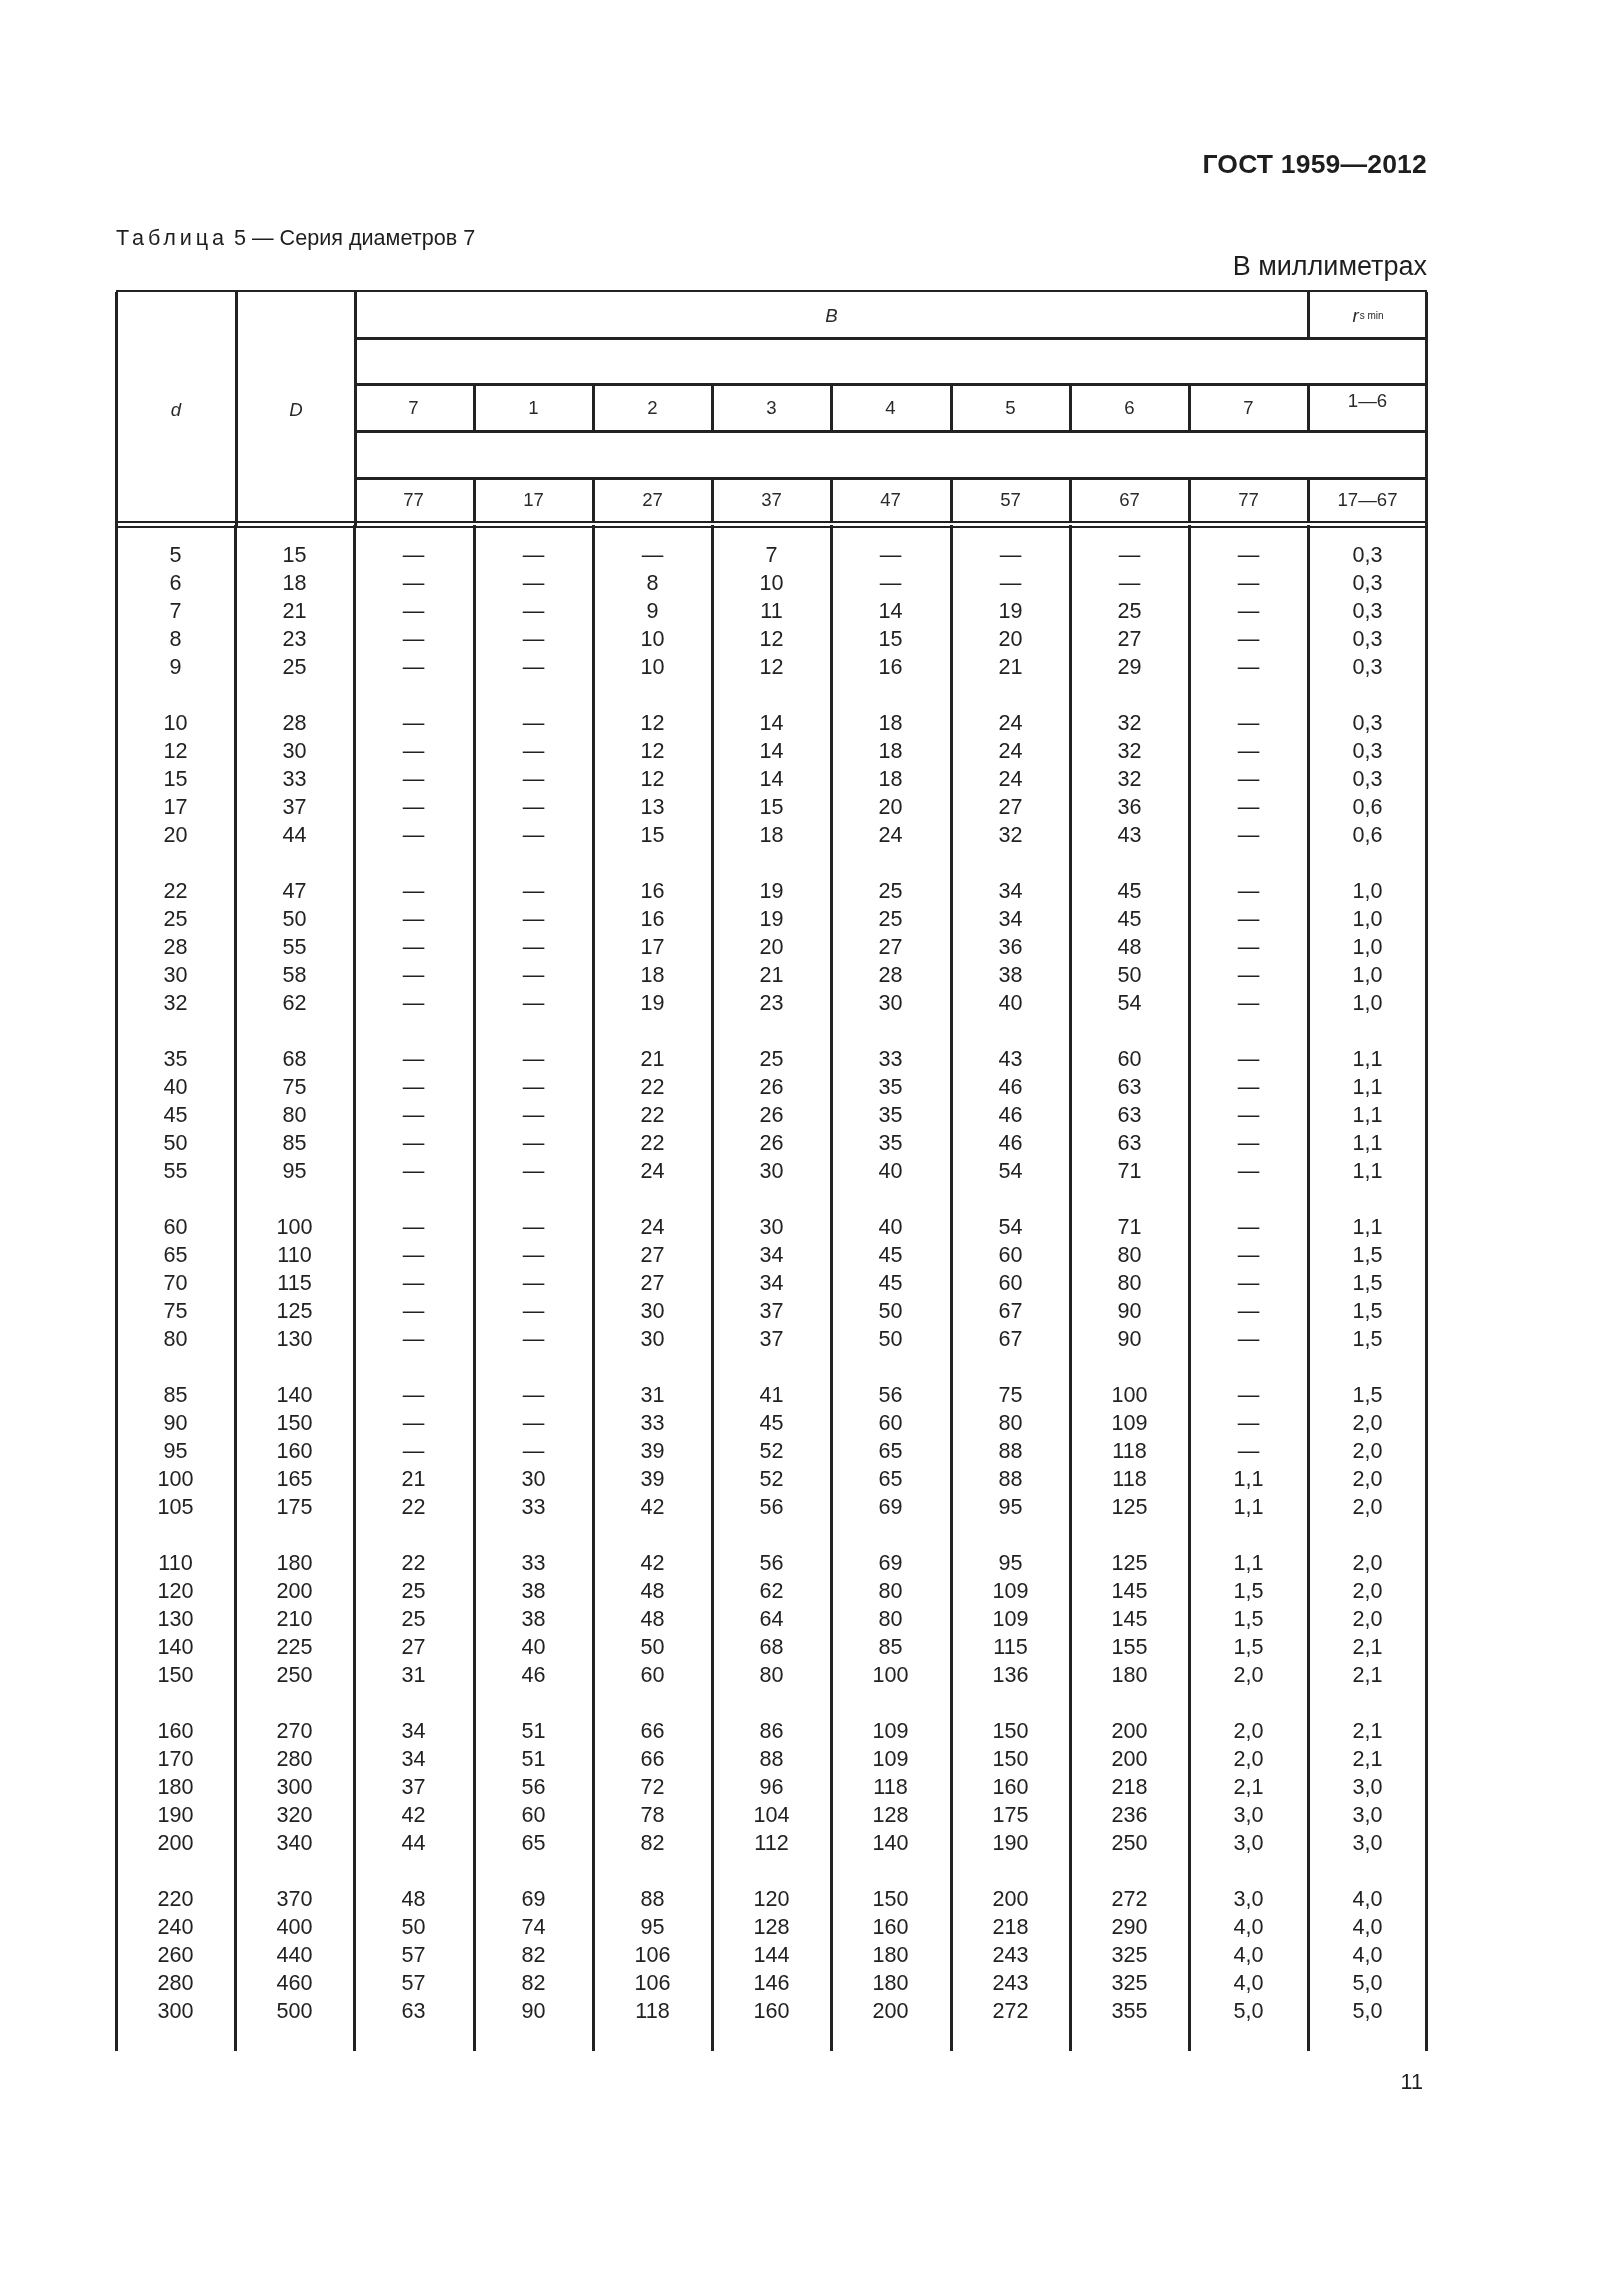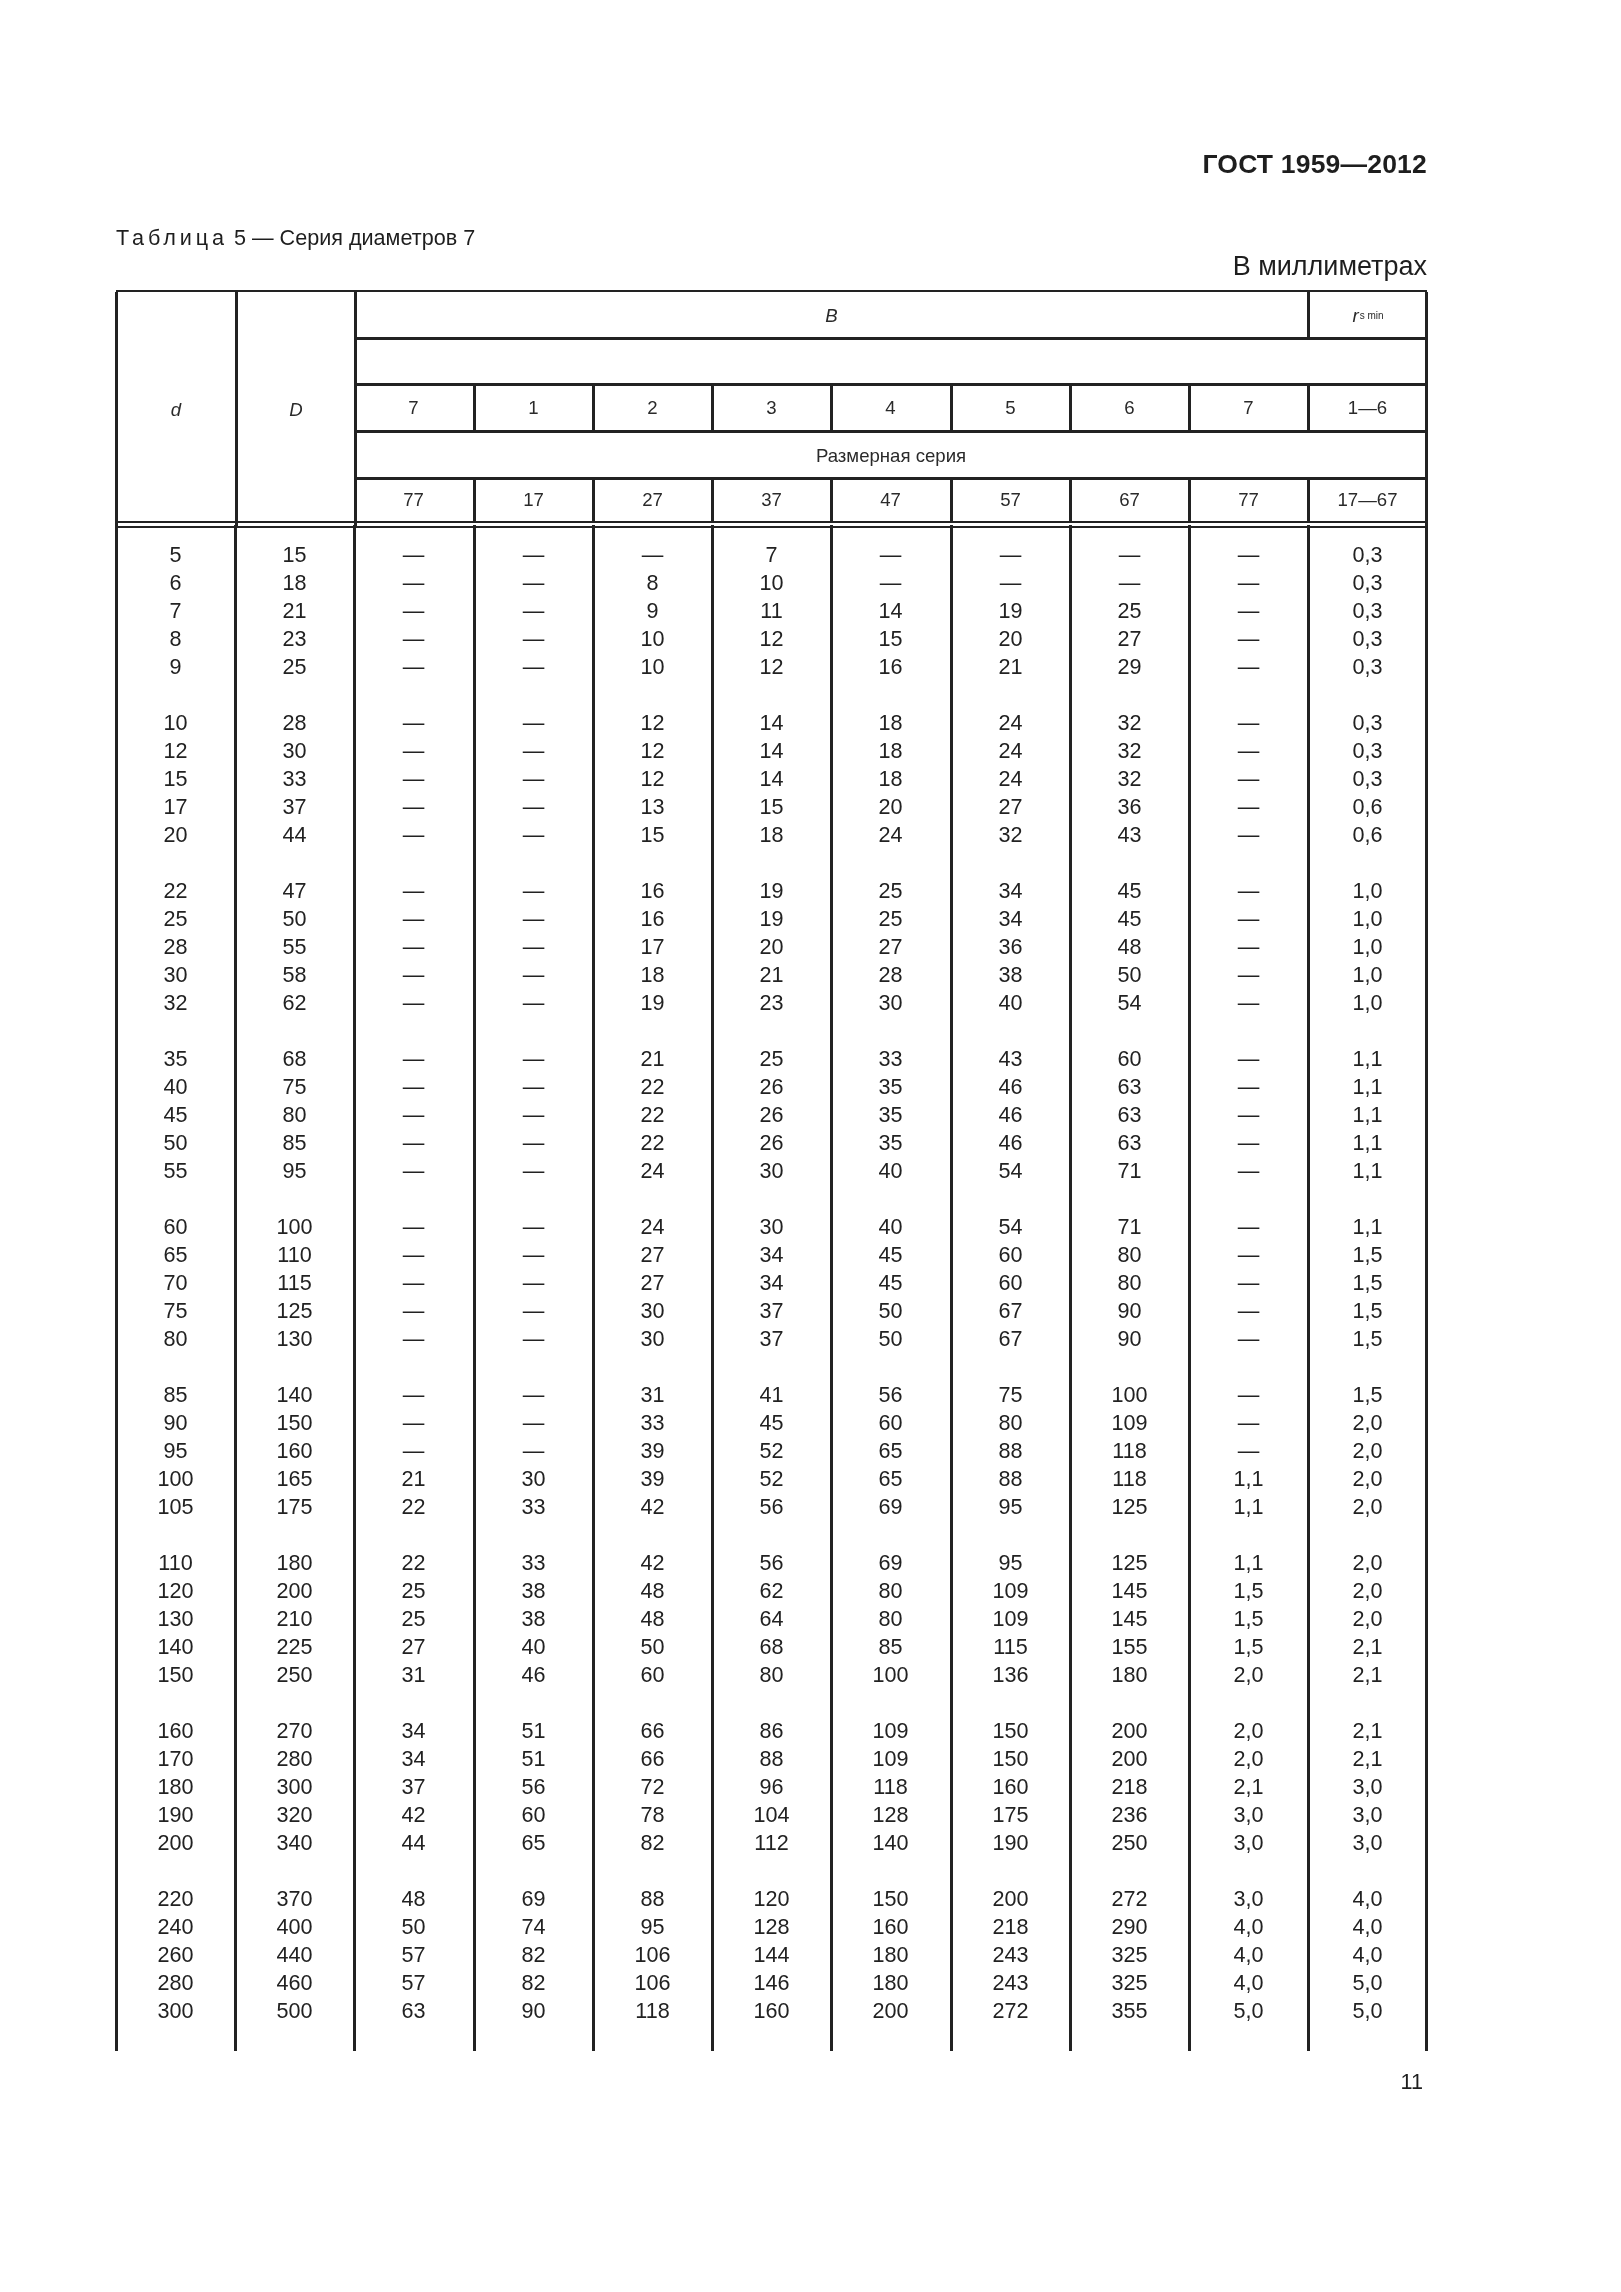--- a/index.html
+++ b/index.html
@@ -43,21 +43,20 @@
     <div class="hcell ital" style="left:239px;top:0;width:953px;height:47px;">B</div>
 
     <div class="hcell" style="left:1192px;top:0;width:120px;height:47px;">
       <span class="ital">r</span>
         <span class="sub">s min</span>
     </div>
 
 
     <div id="ws-row"></div>
 
-    <div class="hcell" style="left:239px;top:140px;width:1072px;height:47px;">Размерная серия</div>
     <div id="ds-row"></div>
 
     <div class="vline" style="left:-1px;top:0;height:235px;"></div>
     <div class="vline" style="left:1309px;top:0;height:235px;"></div>
     <div class="vline" style="left:119px;top:0;height:235px;"></div>
     <div class="vline" style="left:238px;top:0;height:235px;"></div>
     <div class="vline" style="left:1191px;top:0;height:47px;"></div>
     <div class="hline" style="left:239px;top:45px;width:1072px;"></div>
     <div class="hline" style="left:239px;top:91px;width:1072px;"></div>
     <div class="hline" style="left:239px;top:138px;width:1072px;"></div>
@@ -88,21 +87,21 @@
       <div class="vline" style="left:834px;top:93px;height:46px;"></div>
       <div class="vline" style="left:834px;top:186px;height:44px;"></div>
       <div class="hcell" style="left:954px;top:93px;width:119px;height:46px;">6</div>
       <div class="hcell" style="left:954px;top:186px;width:119px;height:44px;">67</div>
       <div class="vline" style="left:953px;top:93px;height:46px;"></div>
       <div class="vline" style="left:953px;top:186px;height:44px;"></div>
       <div class="hcell" style="left:1073px;top:93px;width:119px;height:46px;">7</div>
       <div class="hcell" style="left:1073px;top:186px;width:119px;height:44px;">77</div>
       <div class="vline" style="left:1072px;top:93px;height:46px;"></div>
       <div class="vline" style="left:1072px;top:186px;height:44px;"></div>
-      <div class="hcell" style="left:1192px;top:93px;width:119px;height:46px;text-align:center;">1—6</div>
+      <div class="hcell" style="left:1192px;top:86px;width:119px;height:46px;text-align:center;">1—6</div>
       <div class="hcell" style="left:1192px;top:186px;width:119px;height:44px;">17—67</div>
       <div class="vline" style="left:1191px;top:93px;height:46px;"></div>
       <div class="vline" style="left:1191px;top:186px;height:44px;"></div>
     </div>
 
   <div class="body" id="tbody">
       <div class="col" style="left:0px;width:119px;">
         <div class="grp">
           <div class="v">5</div>
           <div class="v">6</div>

